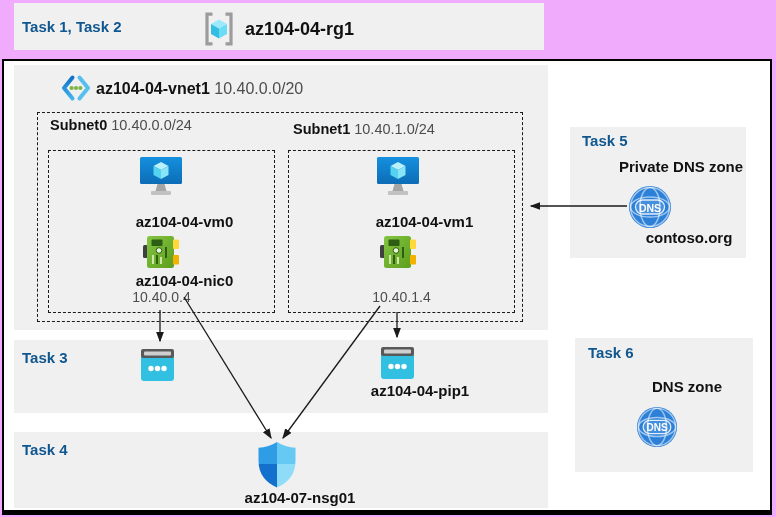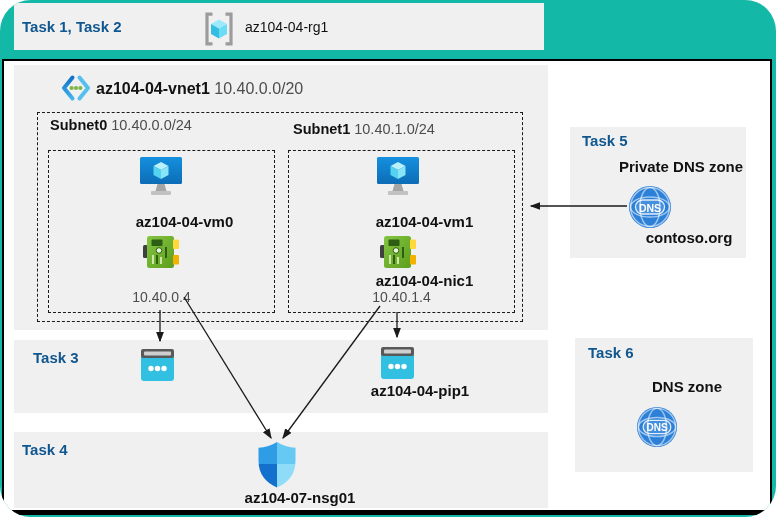--- a/index.html
+++ b/index.html
@@ -1,17 +1,17 @@
 <!DOCTYPE html>
 <html><head>
 <meta charset="utf-8">
 <style>
   html,body{margin:0;padding:0;background:#fff;}
-  .canvas{position:relative;width:776px;height:517px;background:#14b8a6;
-          font-family:"Liberation Sans",sans-serif;overflow:hidden;border-radius:31px;}
+  .canvas{position:relative;width:776px;height:517px;background:#f0abfc;
+          font-family:"Liberation Sans",sans-serif;overflow:hidden;}
   .abs{position:absolute;}
   .band{position:absolute;background:#f0f0f0;}
   .task-label{position:absolute;font-weight:bold;font-size:15px;color:#10568f;}
   .res-label{position:absolute;font-weight:bold;font-size:15px;color:#111;text-align:center;padding-left:23px;}
   .sub-label{position:absolute;font-size:14.5px;color:#4d4d4d;white-space:nowrap;}
   .sub-label b{color:#111;}
   .ip-label{position:absolute;font-size:14px;color:#4d4d4d;text-align:center;}
   .rg-box{position:absolute;left:2px;top:59px;width:770px;height:456px;
           border:2px solid #000;border-bottom-width:5px;box-sizing:border-box;background:#fff;}
   .dashed{position:absolute;border:1px dashed #1a1a1a;box-sizing:border-box;}
@@ -31,21 +31,21 @@
       <svg width="32" height="34" viewBox="0 0 32 34">
         <g fill="none" stroke="#9c9c9c" stroke-width="3.2">
           <path d="M9.5,2.2 H4 V31.8 H9.5"></path>
           <path d="M22.5,2.2 H28 V31.8 H22.5"></path>
         </g>
         <polygon points="16,7.5 24,12 16,16.5 8,12" fill="#9beafb"></polygon>
         <polygon points="8,12 16,16.5 16,26.5 8,22" fill="#32bde2"></polygon>
         <polygon points="24,12 16,16.5 16,26.5 24,22" fill="#6bdcf5"></polygon>
       </svg>
     </span>
-    <span class="abs" style="left:231px;top:16px;font-weight:normal;font-size:14px;color:#111;">az104-04-rg1</span>
+    <span class="abs" style="left:231px;top:16px;font-weight:bold;font-size:18px;color:#111;">az104-04-rg1</span>
   </div>
 
   <div class="rg-box"></div>
 
   <div class="band" style="left:14px;top:65px;width:534px;height:265px;"></div>
 
   <span class="abs" style="left:61px;top:73px;">
     <svg width="30" height="30" viewBox="0 0 30 30">
       <defs>
         <linearGradient id="vng" x1="0" y1="0" x2="0" y2="1">
@@ -96,20 +96,21 @@
       <rect x="30" y="3.5" width="6" height="9.5" rx="1" fill="#ffd83b"></rect>
       <rect x="30" y="19" width="6" height="9.5" rx="1" fill="#f2b200"></rect>
       <rect x="8.5" y="3.5" width="11" height="6.5" rx="1" fill="#2e5d14"></rect>
       <circle cx="16" cy="14.5" r="2.8" fill="#e8f5d8" stroke="#2e5d14" stroke-width="1"></circle>
       <rect x="9" y="19" width="2" height="9" fill="#cfe8a8"></rect>
       <rect x="13" y="19" width="2" height="9" fill="#2e5d14"></rect>
       <rect x="17" y="21" width="2" height="7" fill="#cfe8a8"></rect>
       <rect x="22" y="11" width="2" height="11" fill="#2e5d14"></rect>
     </svg>
   </span>
+  <span class="res-label" style="left:48px;top:272px;width:227px;">az104-04-nic0</span>
   <span class="ip-label" style="left:48px;top:289px;width:227px;">10.40.0.4</span>
 
   <span class="sub-label" style="left:293px;top:121px;"><b>Subnet1</b> <span>10.40.1.0/24</span></span>
   <div class="dashed" style="left:288px;top:150px;width:227px;height:163px;"></div>
   <span class="abs" style="left:376px;top:156px;">
     <svg width="44" height="42" viewBox="0 0 44 42">
       <rect x="1" y="1" width="42" height="27" rx="1.5" fill="url(#vmg)"></rect>
       <polygon points="22,6 29.5,10 22,14 14.5,10" fill="#b8f0fb"></polygon>
       <polygon points="14.5,10 22,14 22,23 14.5,19" fill="#53d3f0"></polygon>
       <polygon points="29.5,10 22,14 22,23 29.5,19" fill="#8ae4f8"></polygon>
@@ -125,25 +126,24 @@
       <rect x="30" y="3.5" width="6" height="9.5" rx="1" fill="#ffd83b"></rect>
       <rect x="30" y="19" width="6" height="9.5" rx="1" fill="#f2b200"></rect>
       <rect x="8.5" y="3.5" width="11" height="6.5" rx="1" fill="#2e5d14"></rect>
       <circle cx="16" cy="14.5" r="2.8" fill="#e8f5d8" stroke="#2e5d14" stroke-width="1"></circle>
       <rect x="9" y="19" width="2" height="9" fill="#cfe8a8"></rect>
       <rect x="13" y="19" width="2" height="9" fill="#2e5d14"></rect>
       <rect x="17" y="21" width="2" height="7" fill="#cfe8a8"></rect>
       <rect x="22" y="11" width="2" height="11" fill="#2e5d14"></rect>
     </svg>
   </span>
-  <span class="res-label" style="left:288px;top:272px;width:227px;">az104-04-nic1</span>
   <span class="ip-label" style="left:288px;top:289px;width:227px;">10.40.1.4</span>
 
   <div class="band" style="left:14px;top:340px;width:534px;height:73px;"></div>
-  <span class="task-label" style="left:22px;top:349px;margin-left:11px;">Task 3</span>
+  <span class="task-label" style="left:22px;top:349px;">Task 3</span>
   <span class="abs" style="left:141px;top:349px;">
     <svg width="33" height="32" viewBox="0 0 33 32">
       <rect x="0" y="3" width="33" height="29" rx="3" fill="#31bfe2"></rect>
       <rect x="0" y="0" width="33" height="9" rx="2" fill="#595959"></rect>
       <rect x="3" y="2.5" width="27" height="4" rx="1" fill="#cfcfcf"></rect>
       <circle cx="10" cy="19.5" r="2.7" fill="#fff"></circle>
       <circle cx="16.5" cy="19.5" r="2.7" fill="#fff"></circle>
       <circle cx="23" cy="19.5" r="2.7" fill="#fff"></circle>
     </svg>
   </span>

